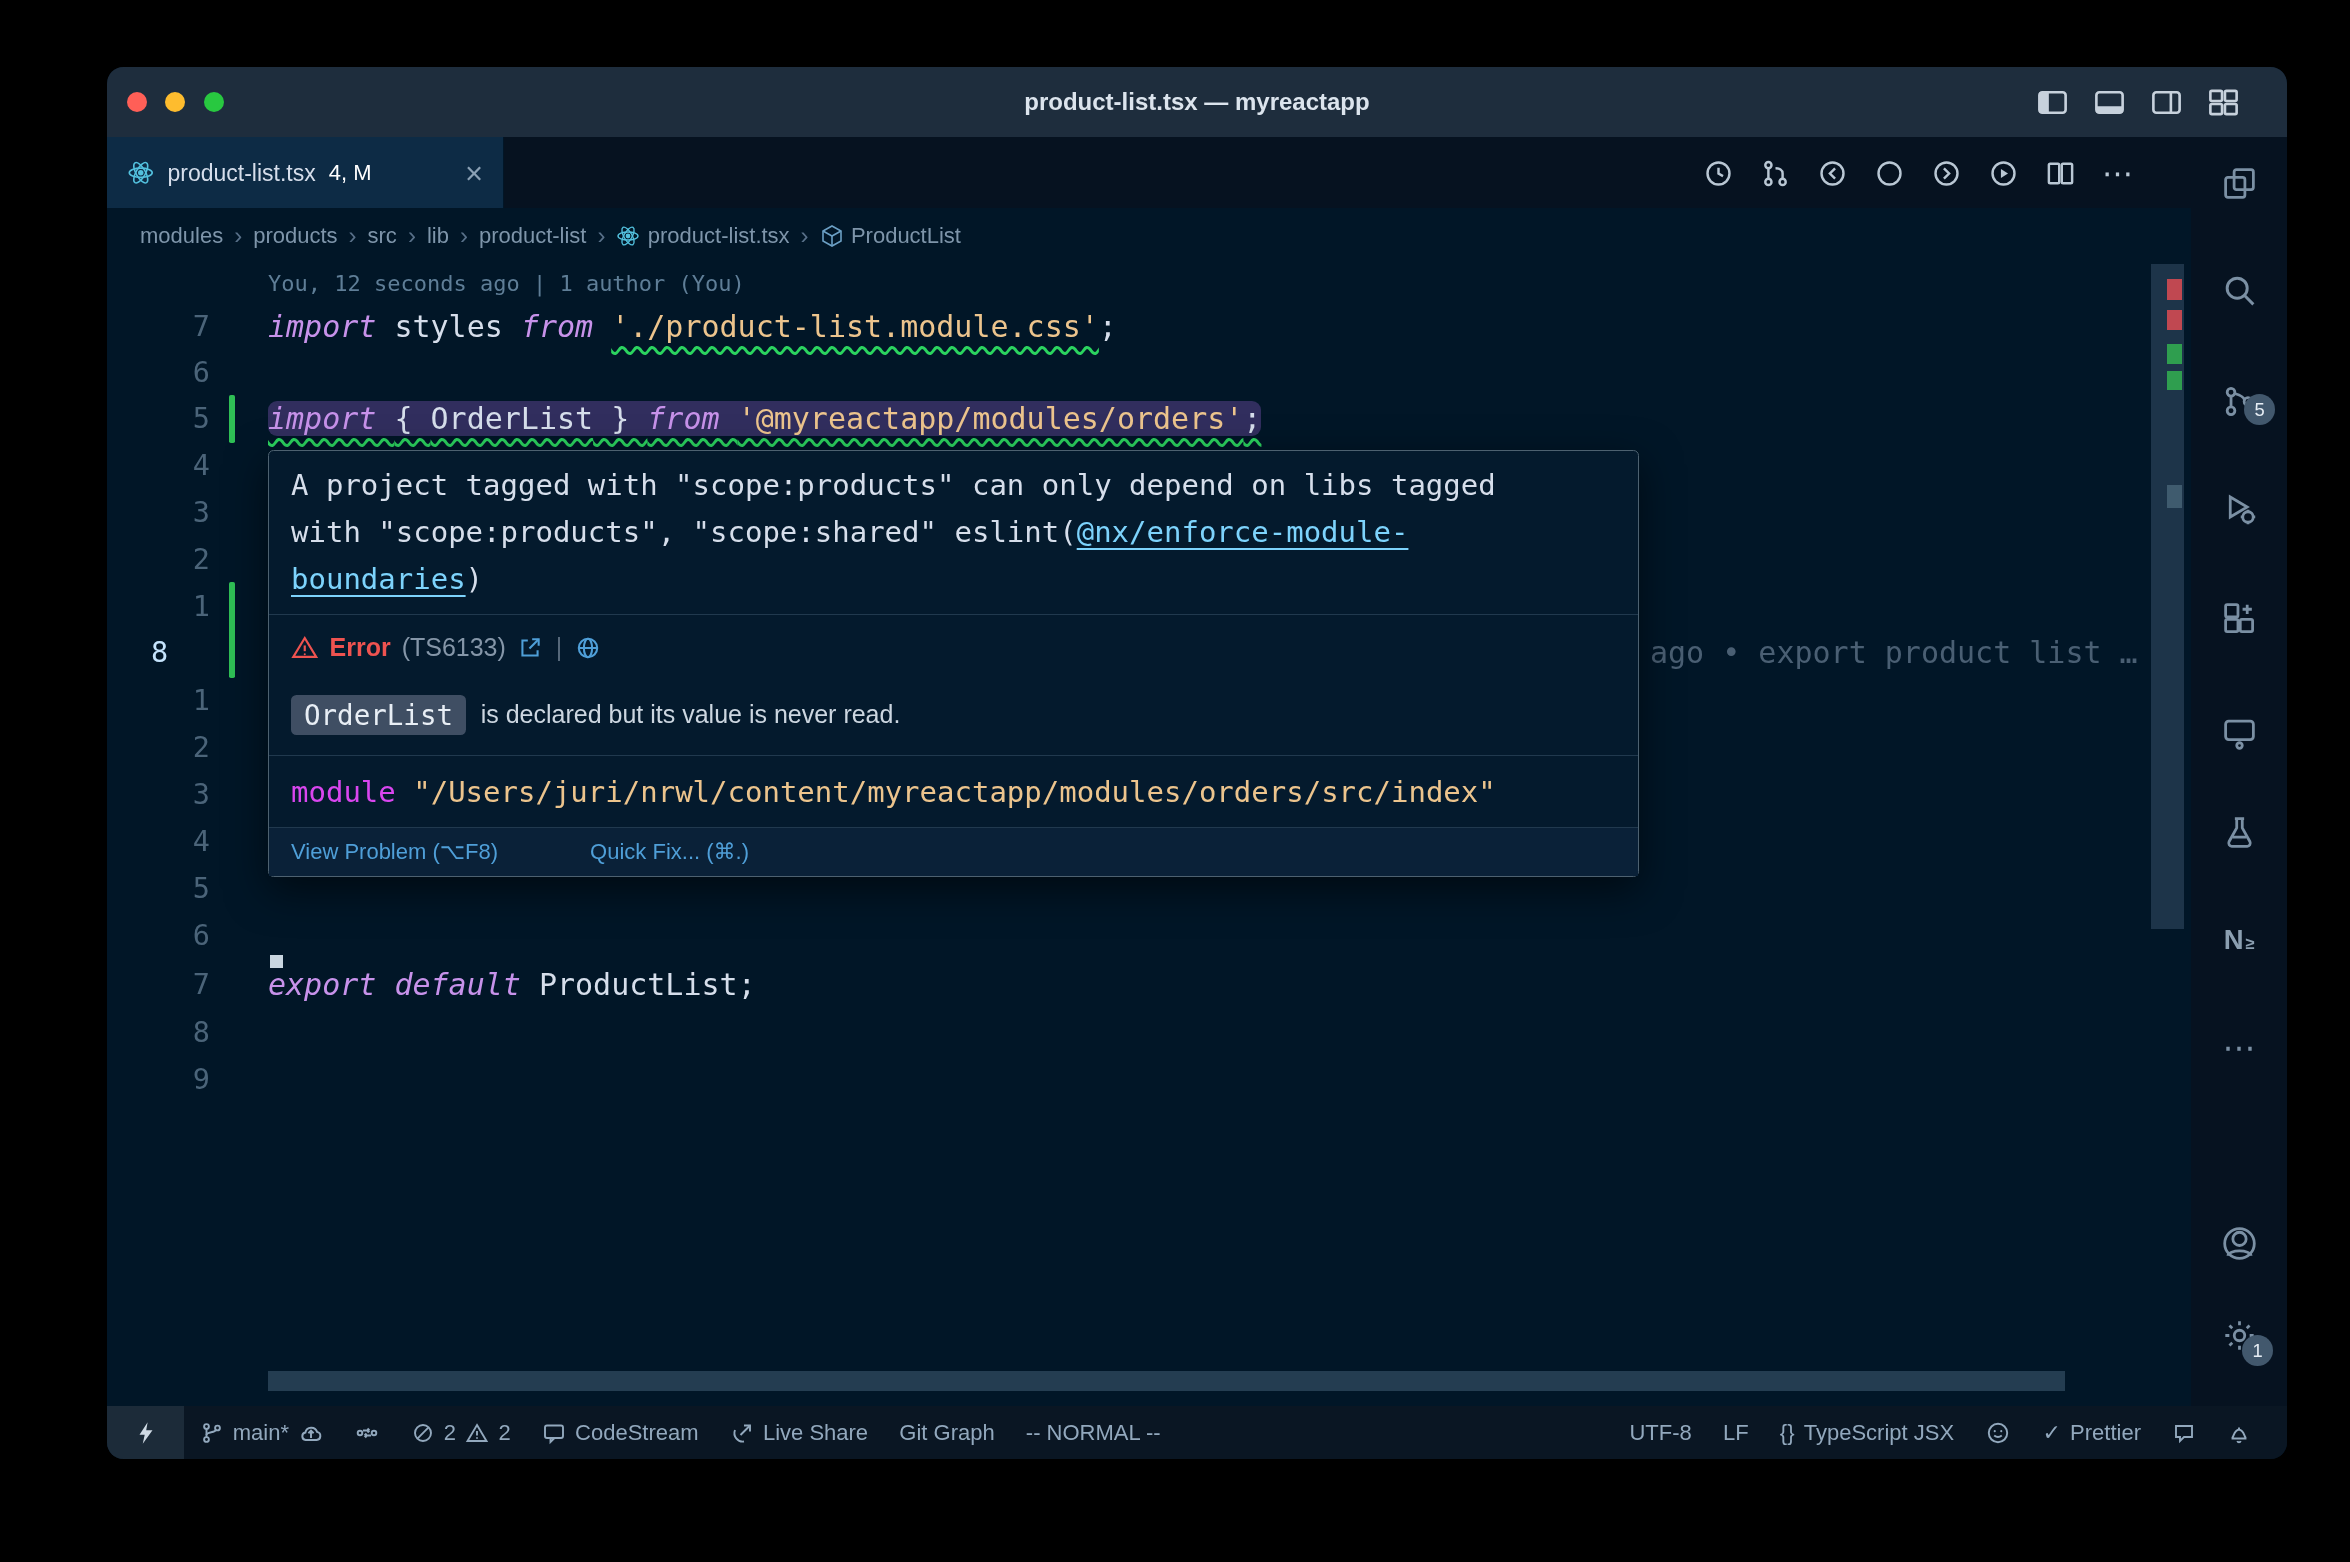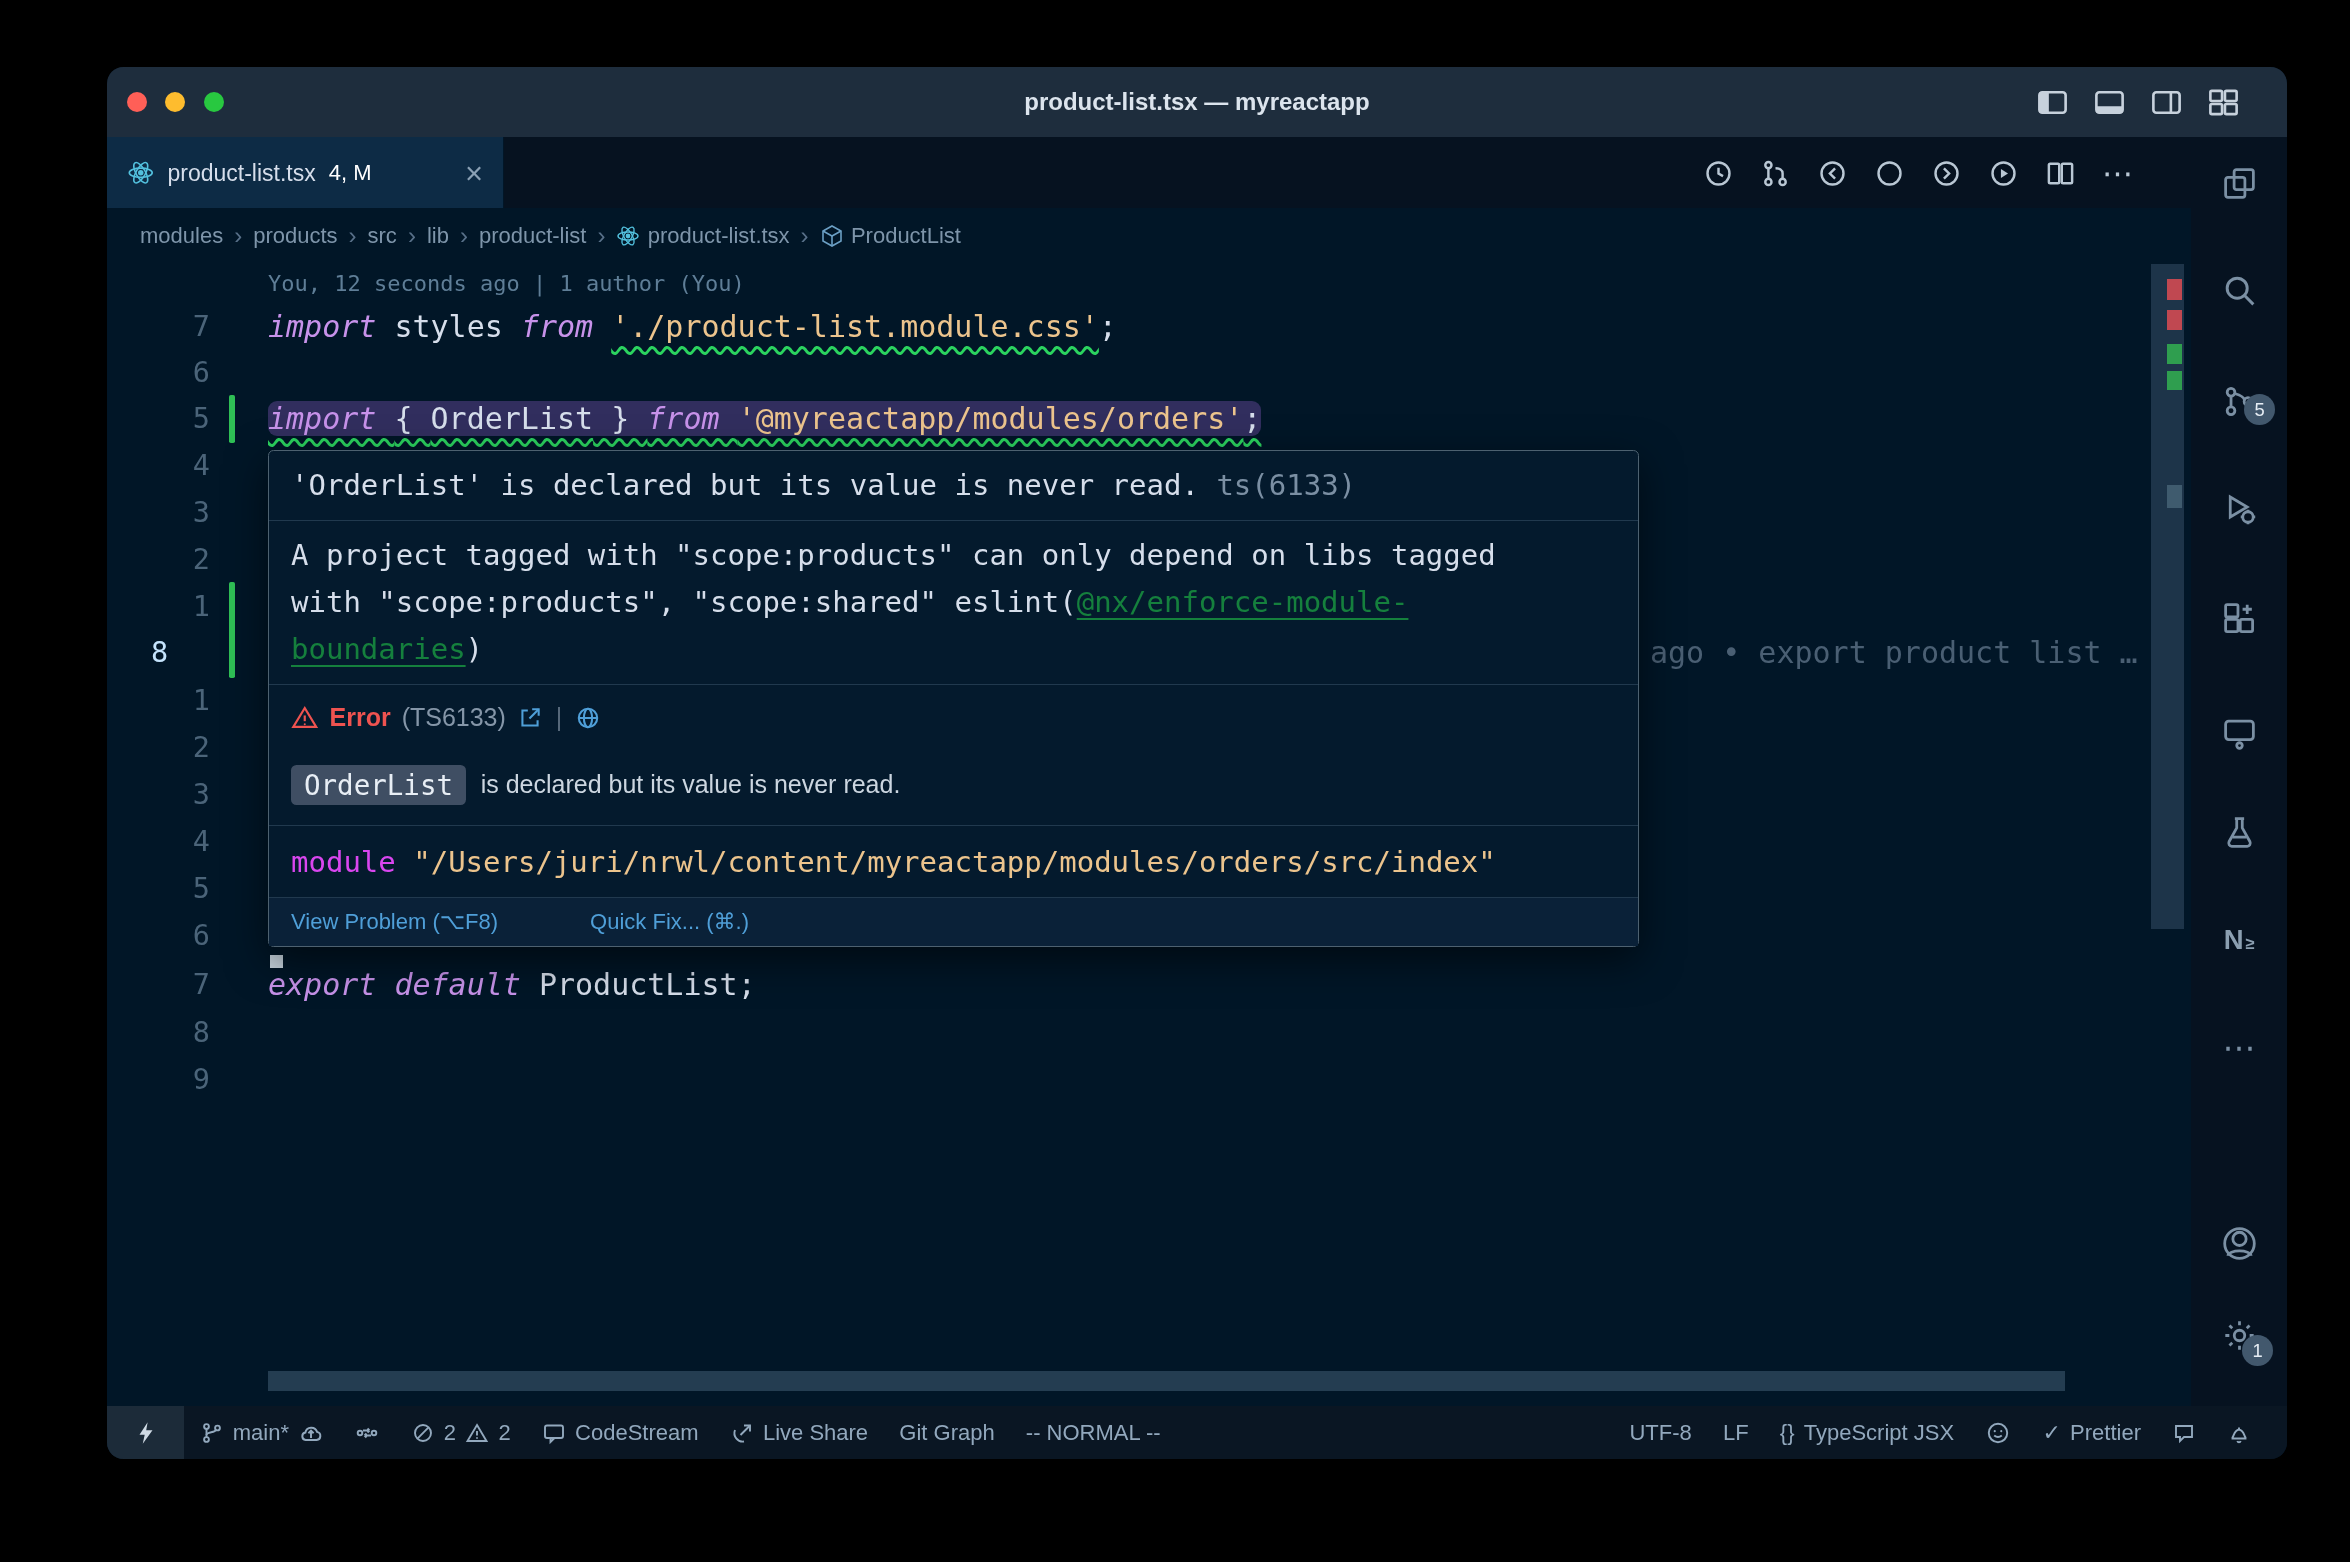--- a/index.html
+++ b/index.html
@@ -53,21 +53,21 @@
   .rmark{position:absolute;left:2060px;width:14.7px}
   .rmark.red{background:#c04851}.rmark.green{background:#2f9e4f}.rmark.slate{background:#3f5b6e}
   .grip{position:absolute;left:163px;top:691px;width:13px;height:13px;background:#c9d6e0}
   
   .hover{position:absolute;left:161px;top:186px;width:1371px;background:#041a2d;border:1.8px solid #4d6170;
          border-radius:5.5px;box-shadow:0 13px 40px rgba(0,0,0,.55);z-index:5;
          font-family:"DejaVu Sans Mono","Liberation Mono",monospace;font-size:29px;color:#d6deeb}
   .hv-sec{padding:11px 22px;border-bottom:1.8px solid #21394e}
   .hv-muted{color:#7b8fa3}
   .hv-line{line-height:47px;white-space:pre-wrap}
-  .hv-link{color:#15803d;text-decoration:underline;text-underline-offset:5.5px}
+  .hv-link{color:#7dd3fc;text-decoration:underline;text-underline-offset:5.5px}
   .err-row{display:flex;align-items:center;gap:11px;font-family:"Liberation Sans",sans-serif;font-size:25px;
            margin:7.3px 0 33px}
   .err-label{color:#ef5350;font-weight:700}
   .err-code{color:#8596a8}
   .err-sep{color:#56687a;margin:0 1.8px}
   .blue{color:#4f9fd8}
   .hv-detail{font-family:"Liberation Sans",sans-serif;font-size:25px;color:#ccd6e0;display:flex;
              align-items:center;gap:14.7px;margin-bottom:9.2px}
   .chip{background:#3f4e63;border-radius:5.5px;padding:3.7px 13px;
         font-family:"DejaVu Sans Mono","Liberation Mono",monospace;font-size:27.5px;color:#e8eef5}
@@ -261,23 +261,20 @@
 
       <div class="code-line" style="top:39px"><span class="kw">import </span><span>styles </span><span class="kw">from </span><span class="str squig">'./product-list.module.css'</span><span>;</span></div>
 
       <div class="code-line" style="top:131px"><span class="selline squig"><span class="kw">import </span><span>{ </span><span>OrderList</span><span> } </span><span class="kw">from </span><span class="str">'@myreactapp/modules/orders'</span><span>;</span></span></div>
 
       <div class="ghost">ago • export product list …</div>
 
       <div class="code-line" style="top:697px"><span class="kw">export </span><span class="kw">default </span><span>ProductList</span><span>;</span></div>
 
       <div class="hover">
-        <div class="hv-sec">
-          <div class="hv-line"><span>'OrderList' is declared but its value is never read.</span> <span class="hv-muted">ts(6133)</span></div>
-        </div>
         <div class="hv-sec">
           <div class="hv-line">A project tagged with "scope:products" can only depend on libs tagged</div>
           <div class="hv-line"><span>with "scope:products", "scope:shared" eslint(</span><span class="hv-link">@nx/enforce-module-</span></div>
           <div class="hv-line"><span class="hv-link">boundaries</span><span>)</span></div>
         </div>
         <div class="hv-sec">
           <div class="err-row">
             <span class="icon" style="color:#ef5350">
               <svg width="27.5" height="27.5" viewBox="0 0 24 24" fill="none" stroke="currentColor" stroke-width="1.9">
                   <path d="M12 3.5 L22 20 H2 Z"></path>

